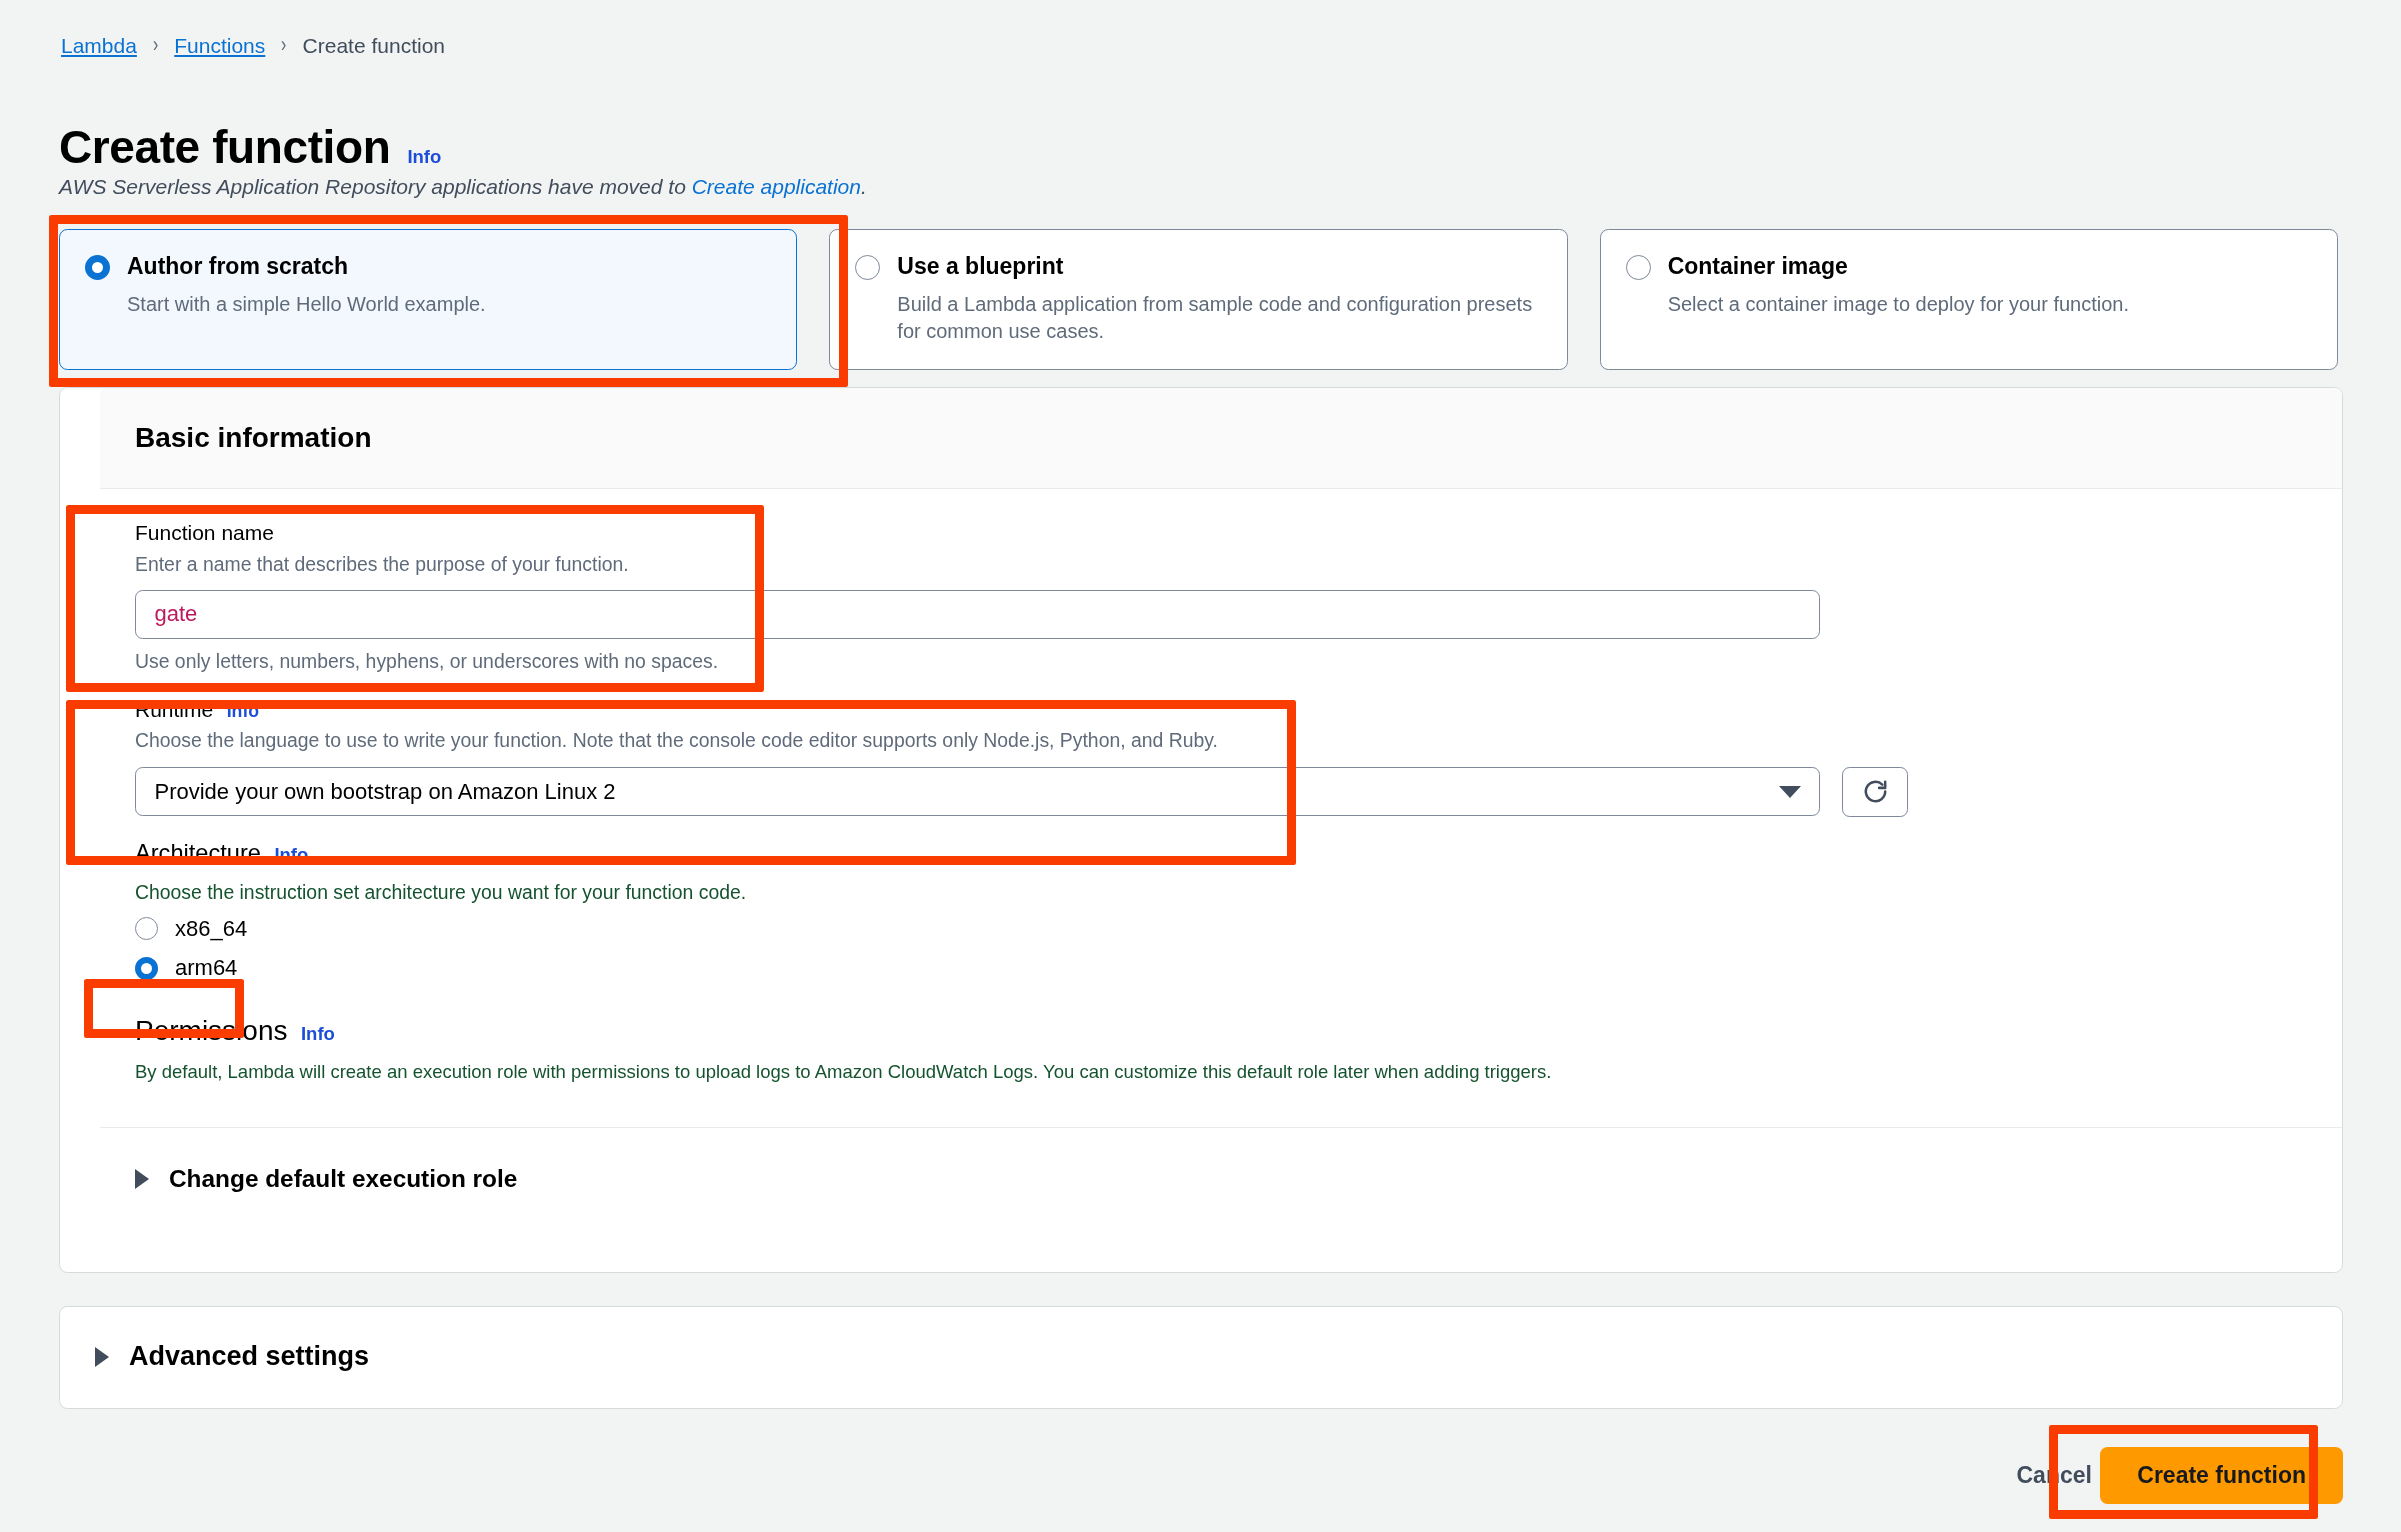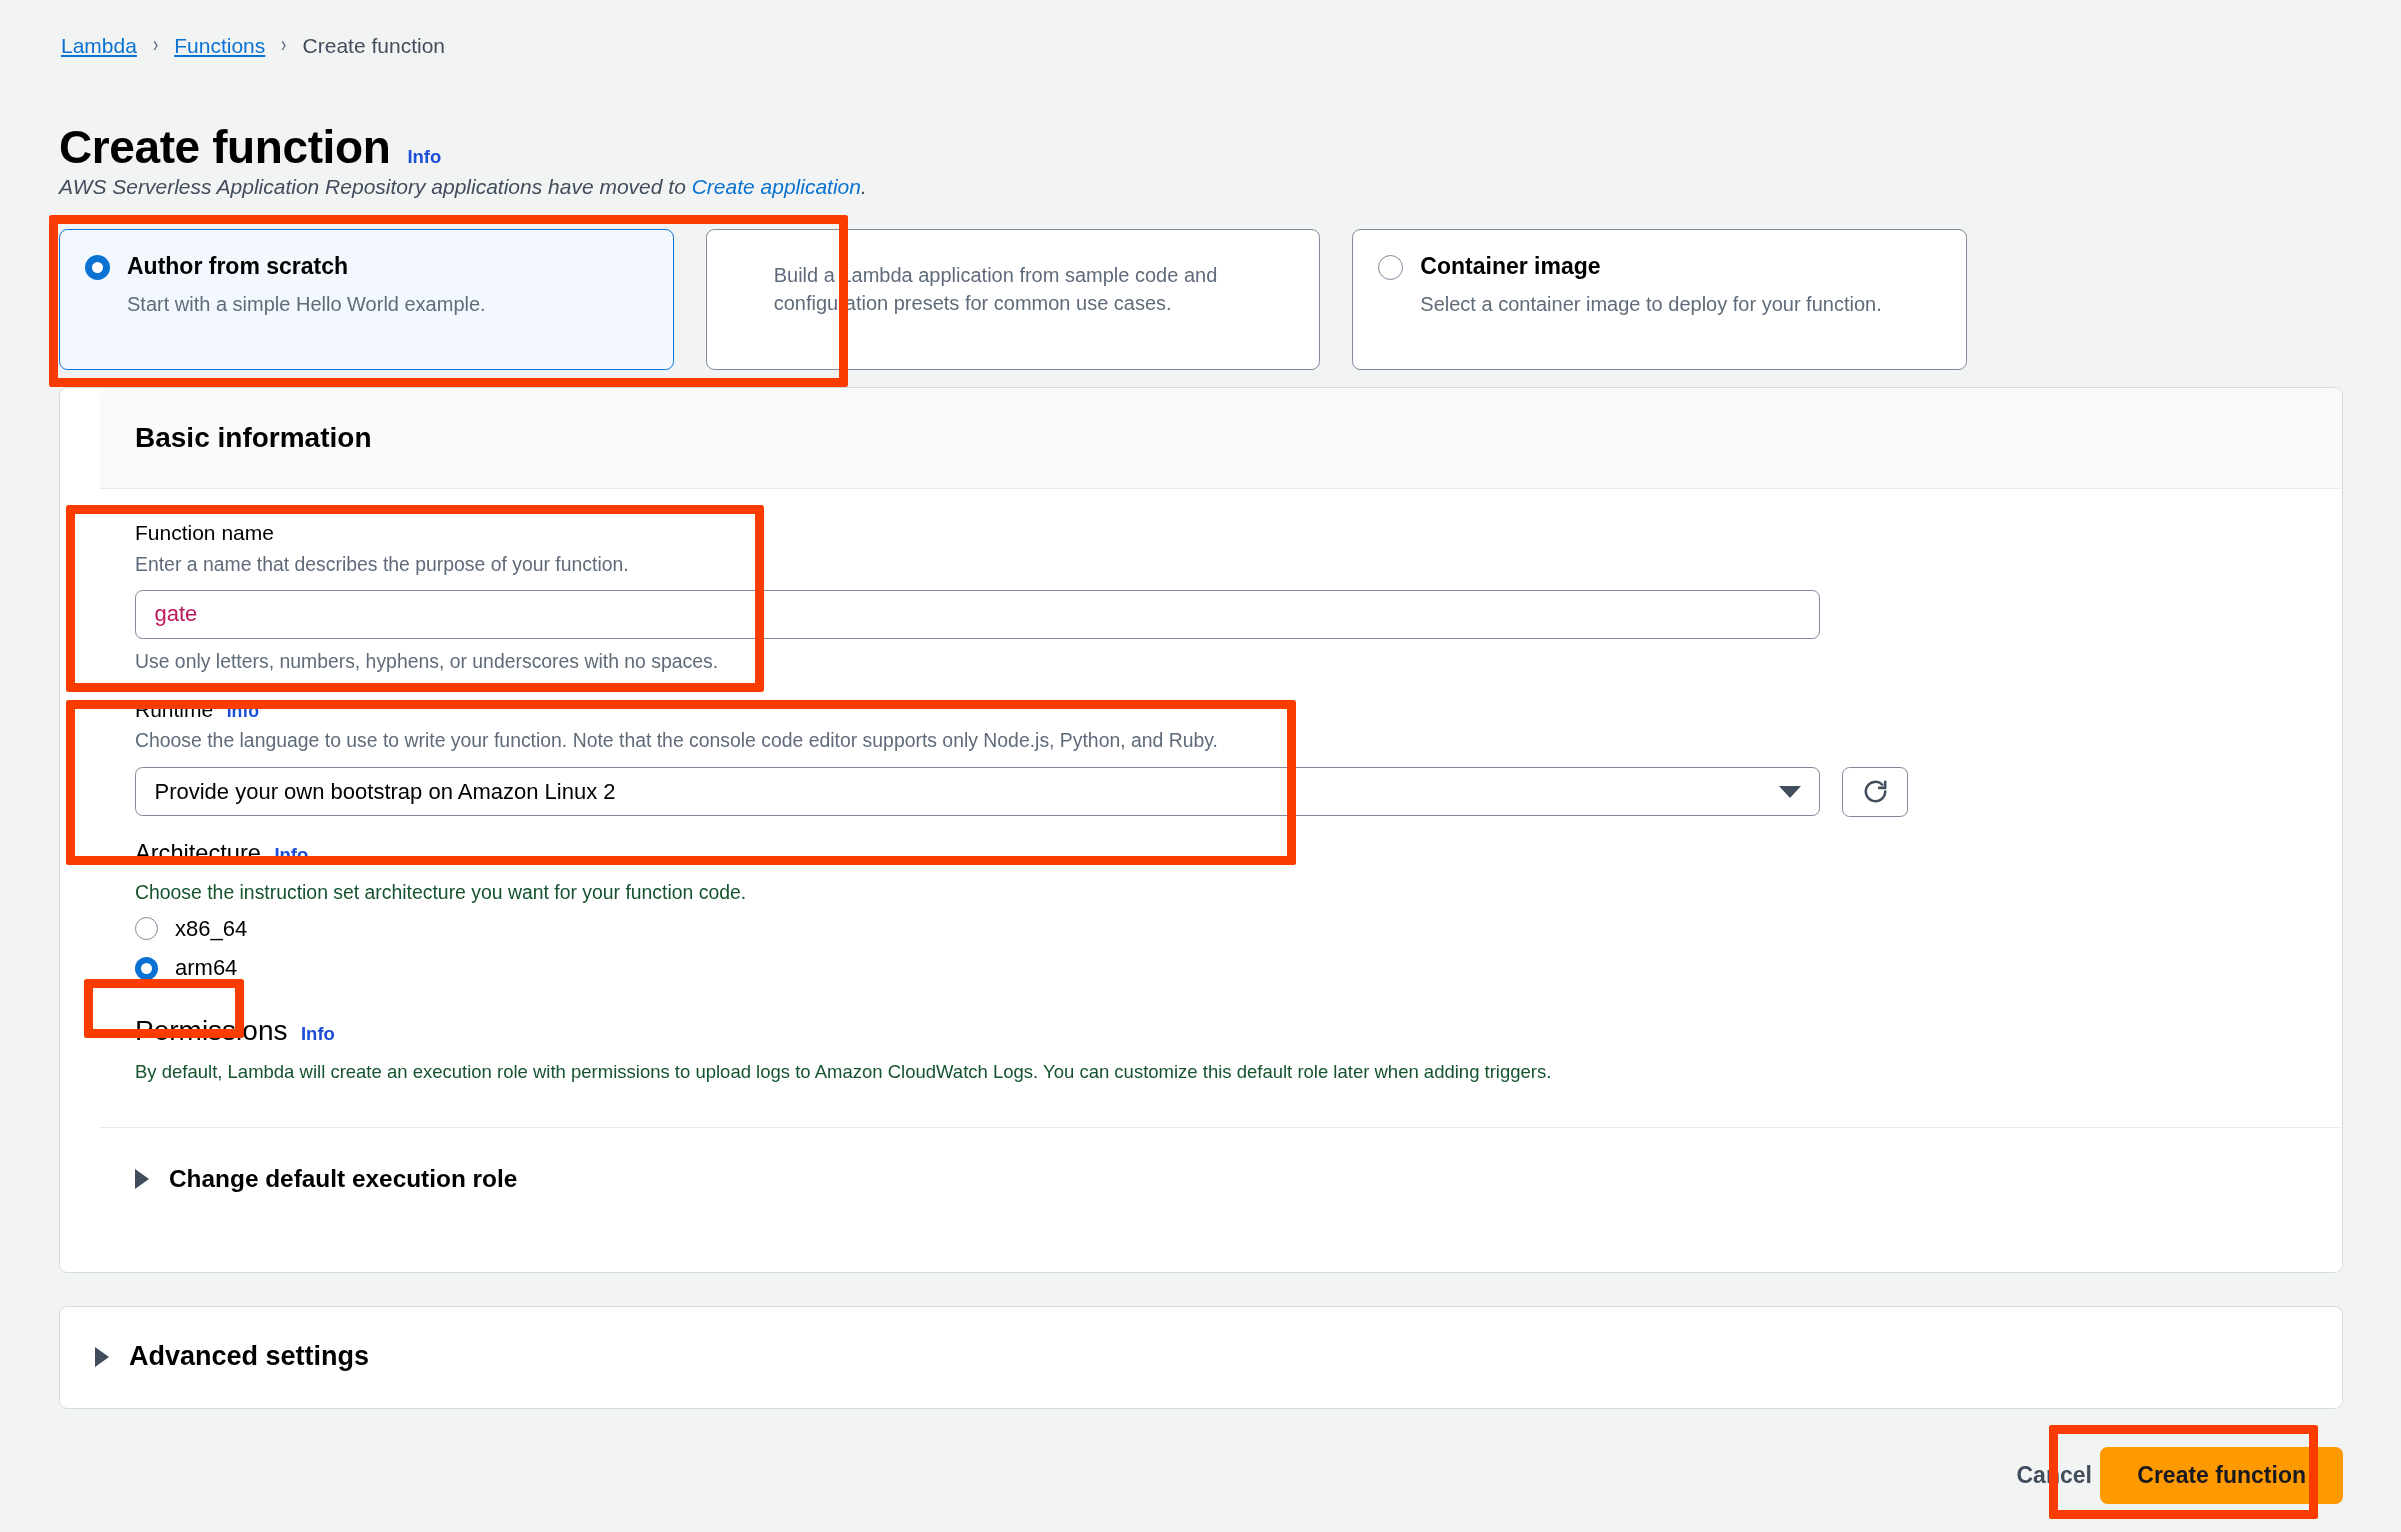--- a/index.html
+++ b/index.html
@@ -73,21 +73,21 @@
     color: #414d5c;
     font-style: italic;
   }
   .page-sub a { color: #0972d3; text-decoration: none; cursor: pointer; }
 
   
   .cards {
     position: absolute;
     top: 229px;
     left: 59px;
-    width: 1908px;
+    width: 2279px;
     display: flex;
     gap: 32px;
   }
   .card {
     flex: 1 1 0;
     height: 141px;
     background: #ffffff;
     border: 1.7px solid #7d8998;
     border-radius: 8.4px;
     padding: 22px 25px 0 25px;
@@ -330,20 +330,24 @@
 
   <div class="card selected">
     <div class="card-head">
       <span class="radio on"></span>
       <span class="card-label">Author from scratch</span>
     </div>
     <div class="card-desc">Start with a simple Hello World example.</div>
   </div>
 
   <div class="card">
+    <div class="card-head">
+      <span class="radio"></span>
+      <span class="card-label">Use a blueprint</span>
+    </div>
     <div class="card-desc">Build a Lambda application from sample code and configuration presets for common use cases.</div>
   </div>
 
   <div class="card">
     <div class="card-head">
       <span class="radio"></span>
       <span class="card-label">Container image</span>
     </div>
     <div class="card-desc">Select a container image to deploy for your function.</div>
   </div>

